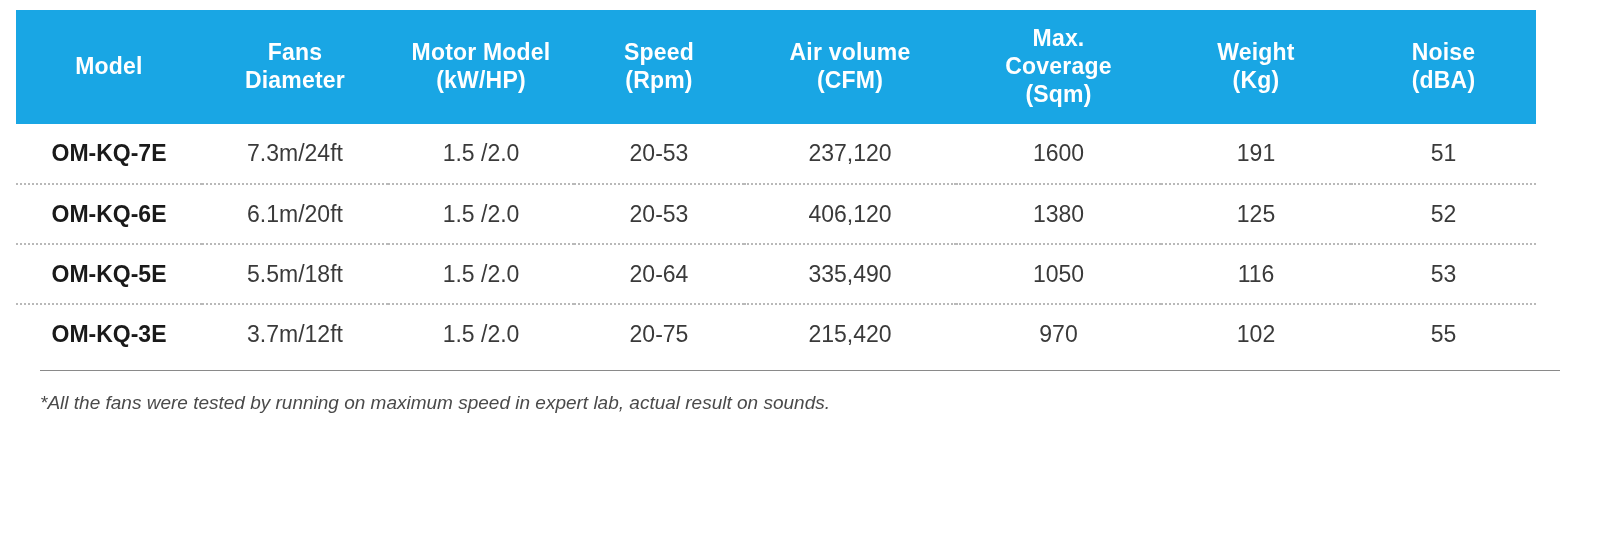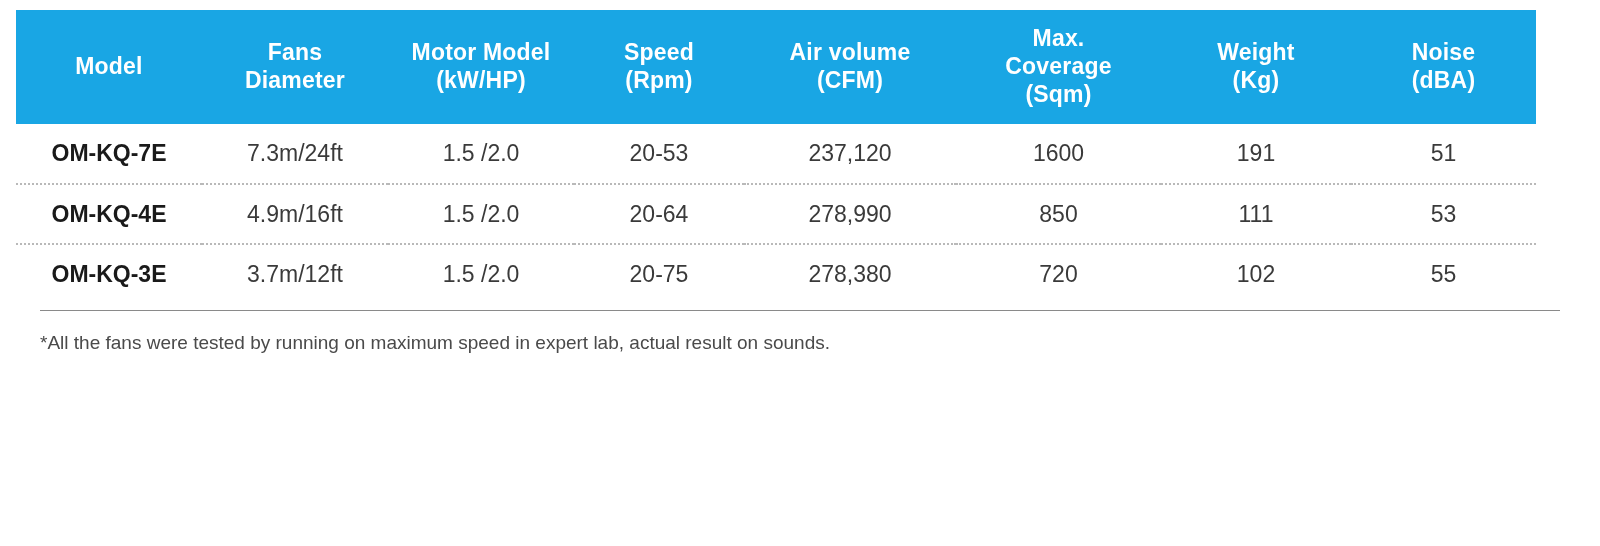--- a/index.html
+++ b/index.html
@@ -63,20 +63,21 @@
   .bottom-rule {
     width: 1520px;
     height: 0;
     border-top: 1.5px solid #8a8a8a;
     margin: 6px auto 0 auto;
   }
   .notes {
     width: 1520px;
     margin: 0 auto;
     padding-top: 18px;
+    font-style: italic;
   }
   .note {
     font-size: 19px;
     color: #4a4a4a;
     line-height: 1.5;
     margin-bottom: 22px;
   }
   
   col.c0 { width: 186px; }
   col.c1 { width: 186px; }
@@ -144,36 +145,46 @@
         <td class="model">OM-KQ-7E</td>
         <td>7.3m/24ft</td>
         <td>1.5 /2.0</td>
         <td>20-53</td>
         <td>237,120</td>
         <td>1600</td>
         <td>191</td>
         <td>51</td>
       </tr>
       <tr>
-        <td class="model">OM-KQ-4E</td>
-        <td>4.9m/16ft</td>
+        <td class="model">OM-KQ-6E</td>
+        <td>6.1m/20ft</td>
+        <td>1.5 /2.0</td>
+        <td>20-53</td>
+        <td>406,120</td>
+        <td>1380</td>
+        <td>125</td>
+        <td>52</td>
+      </tr>
+      <tr>
+        <td class="model">OM-KQ-5E</td>
+        <td>5.5m/18ft</td>
         <td>1.5 /2.0</td>
         <td>20-64</td>
-        <td>278,990</td>
-        <td>850</td>
-        <td>111</td>
+        <td>335,490</td>
+        <td>1050</td>
+        <td>116</td>
         <td>53</td>
       </tr>
       <tr>
         <td class="model">OM-KQ-3E</td>
         <td>3.7m/12ft</td>
         <td>1.5 /2.0</td>
         <td>20-75</td>
-        <td>278,380</td>
-        <td>720</td>
+        <td>215,420</td>
+        <td>970</td>
         <td>102</td>
         <td>55</td>
       </tr>
     </tbody>
   </table>
 
   <div class="bottom-rule"></div>
 
   <div class="notes">
     <div class="note">*All the fans were tested by running on maximum speed in expert lab, actual result on sounds.</div>

